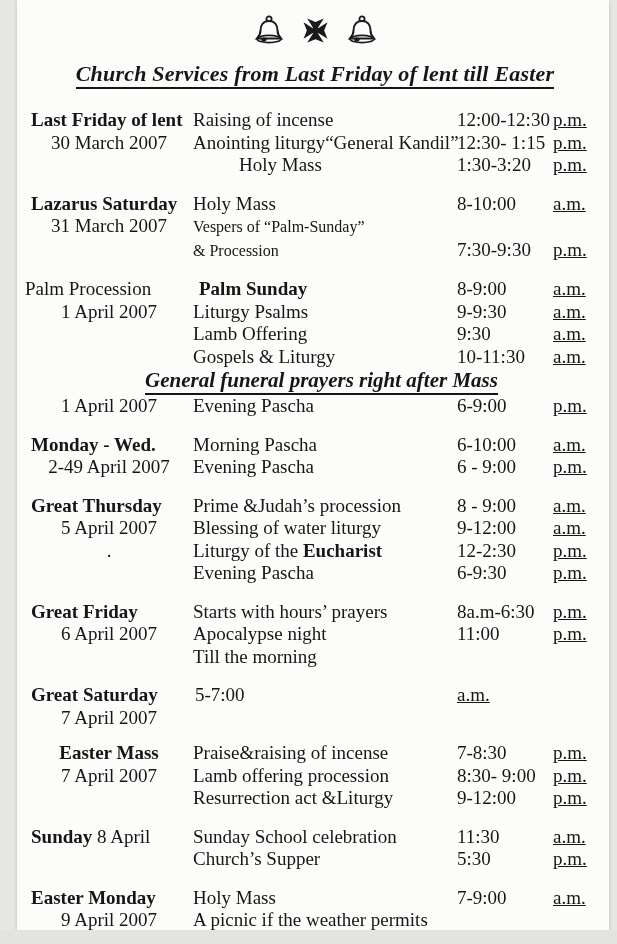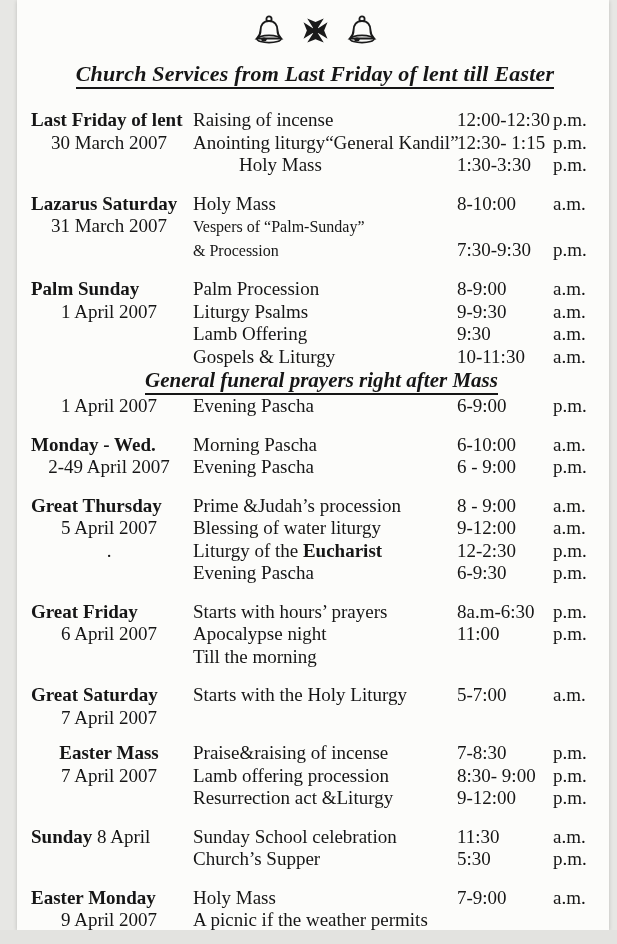--- a/index.html
+++ b/index.html
@@ -34,21 +34,21 @@
     line-height:22.5px;font-size:19px;align-items:baseline;
   }
   .row.gap{margin-top:13px;}
   .cell{white-space:nowrap;}
   .left{padding-left:6px;}
   .left.center{text-align:center;padding-left:0;}
   .b{font-weight:bold;}
   .service.small{font-size:16px;}
   .service.indent{padding-left:46px;}
   .time{padding-left:2px;}
-  .ampm{padding-left:2px;}
+  .ampm{padding-left:2px;text-decoration:underline;}
   .bottom-band{position:absolute;left:0;top:930px;width:617px;height:14px;background:#e3e3e0;}
   svg{display:block;}
 </style>
 </head>
 <body>
 
 <div class="paper">
   <div class="content">
 
     <div class="bells-row">
@@ -93,21 +93,21 @@
           </div>
           <div class="row">
             <div class="cell left center"><span>30 March 2007</span></div>
             <div class="cell service"><span>Anointing liturgy“General Kandil”</span></div>
             <div class="cell time">12:30- 1:15</div>
             <div class="cell ampm">p.m.</div>
           </div>
           <div class="row">
             <div class="cell left"></div>
             <div class="cell service indent"><span>Holy Mass</span></div>
-            <div class="cell time">1:30-3:30</div>
+            <div class="cell time">1:30-3:20</div>
             <div class="cell ampm">p.m.</div>
           </div>
         </div>
         <div class="section">
           <div class="row">
             <div class="cell left"><span class="b">Lazarus Saturday</span></div>
             <div class="cell service"><span>Holy Mass</span></div>
             <div class="cell time">8-10:00</div>
             <div class="cell ampm">a.m.</div>
           </div>
@@ -119,22 +119,22 @@
           </div>
           <div class="row">
             <div class="cell left"></div>
             <div class="cell service small"><span>&amp; Procession</span></div>
             <div class="cell time">7:30-9:30</div>
             <div class="cell ampm">p.m.</div>
           </div>
         </div>
         <div class="section">
           <div class="row">
+            <div class="cell service"><span>Palm Procession</span></div>
             <div class="cell left"><span class="b">Palm Sunday</span></div>
-            <div class="cell service"><span>Palm Procession</span></div>
             <div class="cell time">8-9:00</div>
             <div class="cell ampm">a.m.</div>
           </div>
           <div class="row">
             <div class="cell left center"><span>1 April 2007</span></div>
             <div class="cell service"><span>Liturgy Psalms</span></div>
             <div class="cell time">9-9:30</div>
             <div class="cell ampm">a.m.</div>
           </div>
           <div class="row">
@@ -215,21 +215,20 @@
           <div class="row">
             <div class="cell left"></div>
             <div class="cell service"><span>Till the morning</span></div>
             <div class="cell time"></div>
             <div class="cell ampm"></div>
           </div>
         </div>
         <div class="section">
           <div class="row">
             <div class="cell left"><span class="b">Great Saturday</span></div>
-            <div class="cell service"><span>Starts with the Holy Liturgy</span></div>
             <div class="cell time">5-7:00</div>
             <div class="cell ampm">a.m.</div>
           </div>
           <div class="row">
             <div class="cell left center"><span>7 April 2007</span></div>
             <div class="cell service"></div>
             <div class="cell time"></div>
             <div class="cell ampm"></div>
           </div>
           <div class="row gap">

